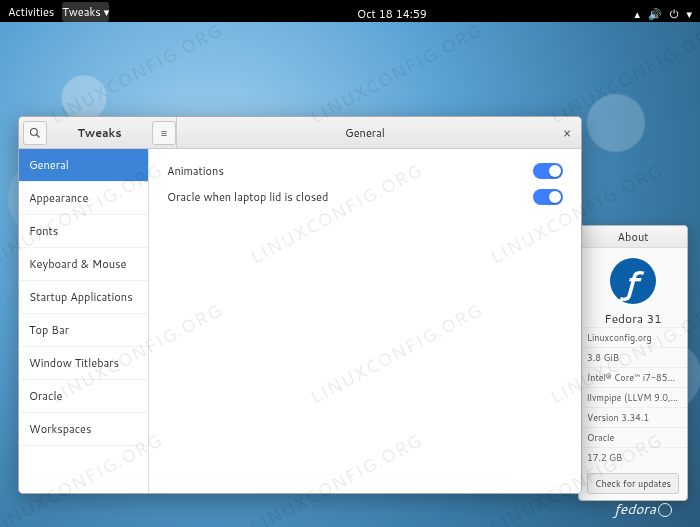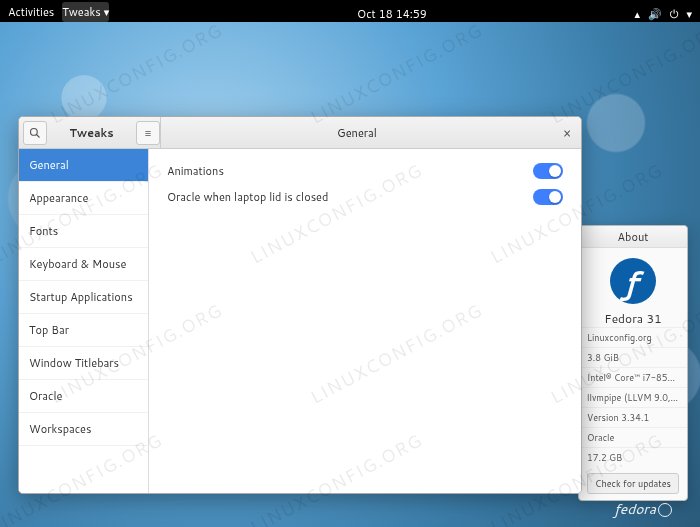--- a/index.html
+++ b/index.html
@@ -26,21 +26,21 @@
 .about-header { height: 22px; display: flex; align-items: center; justify-content: center; border-bottom: 1px solid #ddd; font-size: 11px; color: #333; background: linear-gradient(#f7f7f7,#eaeaea); border-radius: 4px 4px 0 0; }
 .about-logo { width: 46px; height: 46px; border-radius: 50%; background: #0a5fa8; margin: 10px auto 6px; position: relative; }
 .about-logo::after { content: "f"; color: #fff; font-size: 30px; font-weight: bold; font-style: italic; position: absolute; left: 14px; top: 2px; }
 .about-name { text-align: center; font-size: 12px; color: #333; margin-bottom: 0; }
 .about-row { padding: 3px 8px; border-top: 1px solid #eee; color: #555; font-size: 9px; white-space: nowrap; overflow: hidden; text-overflow: ellipsis; }
 .about-check { margin: 6px 8px 0; padding: 3px 0; text-align: center; background: #f0f0f0; border: 1px solid #ccc; border-radius: 3px; font-size: 9px; color: #444; }
 
 
 .tweaks-window { position: absolute; top: 116px; left: 18px; width: 564px; height: 378px; background: #fff; border: 1px solid #aaa; border-radius: 5px; box-shadow: 0 6px 24px rgba(0,0,0,0.35); display: flex; flex-direction: column; overflow: hidden; }
 .tweaks-header { height: 32px; background: linear-gradient(#f3f3f3,#e6e6e6); border-bottom: 1px solid #ccc; display: flex; align-items: center; }
-.hdr-left { width: 142px; display: flex; align-items: center; gap: 4px; padding-left: 4px; border-right: 1px solid #ccc; height: 100%; }
+.hdr-left { width: 158px; display: flex; align-items: center; gap: 4px; padding-left: 4px; border-right: 1px solid #ccc; height: 100%; }
 .hdr-btn { width: 24px; height: 24px; background: #f7f7f7; border: 1px solid #c8c8c8; border-radius: 3px; display: flex; align-items: center; justify-content: center; font-size: 11px; color: #555; }
 .hdr-title { font-weight: 600; font-size: 11px; color: #333; flex: 1; text-align: center; }
 .hdr-center { flex: 1; text-align: center; font-size: 11px; color: #2a2a2a; }
 .hdr-close { width: 28px; text-align: center; color: #555; font-size: 13px; cursor: pointer; }
 
 .tweaks-body { flex: 1; display: flex; overflow: hidden; }
 .sidebar { width: 130px; border-right: 1px solid #ddd; background: #fff; overflow-y: auto; }
 .sidebar-item { padding: 8px 10px; font-size: 11px; color: #333; border-bottom: 1px solid #f0f0f0; cursor: pointer; }
 .sidebar-item.active { background: #3b84d8; color: #fff; }
 

